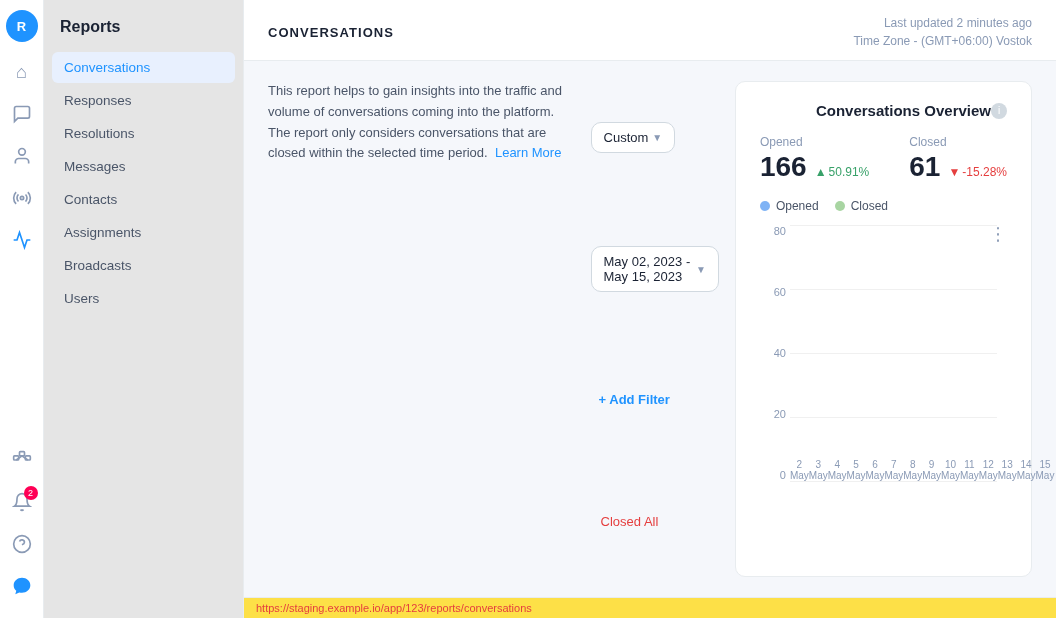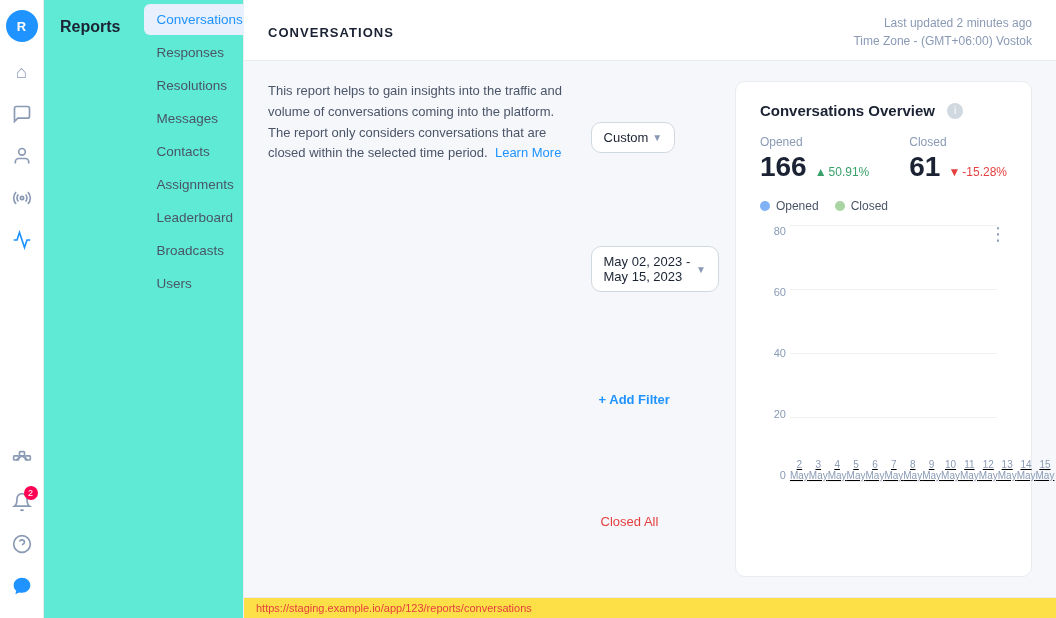--- a/index.html
+++ b/index.html
@@ -34,24 +34,24 @@
     .notif-badge {
       position: absolute; top: 2px; right: 2px;
       background: #f05; color: #fff; font-size: 9px;
       width: 14px; height: 14px; border-radius: 50%;
       display: flex; align-items: center; justify-content: center;
     }
 
     
     .sidebar {
       width: 200px;
-      background: #5eead4;
+      background: #e5e5e5;
       border-right: 1px solid #e8ecef;
       display: flex;
-      flex-direction: row;
+      flex-direction: column;
       padding: 0;
     }
     .sidebar-title {
       font-size: 16px; font-weight: 700; color: #1a2233;
       padding: 18px 16px 12px;
     }
     .sidebar-nav { display: flex; flex-direction: column; gap: 2px; padding: 4px 8px; }
     .sidebar-item {
       padding: 8px 12px; border-radius: 6px;
       cursor: pointer; color: #4a5568; font-size: 13.5px;
@@ -110,21 +110,21 @@
     .clear-all-btn {
       color: #e53e3e; font-size: 13px; cursor: pointer;
       padding: 7px 8px; margin-left: 2px;
     }
 
     .card {
       background: #fff; border-radius: 10px;
       border: 1px solid #e8ecef; padding: 20px 24px;
     }
     .card-header {
-      display: flex; align-items: center; gap: 12px; margin-bottom: 16px;
+      display: flex; align-items: center; gap: 0; margin-bottom: 16px; justify-content: flex-end;
     }
     .card-title { font-size: 15px; font-weight: 600; color: #1a2233; }
     .info-icon {
       width: 16px; height: 16px; border-radius: 50%;
       background: #d1d9e0; display: flex; align-items: center; justify-content: center;
       font-size: 10px; color: #fff; cursor: pointer;
     }
 
     .stats-row { display: flex; gap: 40px; margin-bottom: 16px; }
     .stat-item { display: flex; flex-direction: column; gap: 2px; }
@@ -143,21 +143,21 @@
     .y-axis { position: absolute; left: 0; top: 0; bottom: 24px; display: flex; flex-direction: column; justify-content: space-between; }
     .y-label { font-size: 11px; color: #8a9ab5; text-align: right; width: 26px; }
     .chart-inner { position: absolute; left: 30px; right: 10px; top: 0; bottom: 24px; }
     .grid-lines { position: absolute; left: 0; right: 0; top: 0; bottom: 0; }
     .grid-line { position: absolute; left: 0; right: 0; border-top: 1px solid #f0f0f0; }
     .bars-container { position: absolute; left: 0; right: 0; top: 0; bottom: 0; display: flex; align-items: flex-end; }
     .bar-group { flex: 1; display: flex; align-items: flex-end; justify-content: center; gap: 2px; }
     .bar { width: 10px; border-radius: 2px 2px 0 0; }
     .bar.opened { background: #7fb3f5; }
     .bar.closed { background: #a8d5a2; }
-    .x-labels { position: absolute; bottom: 0; left: 0; right: 0; display: flex; text-decoration: underline; }
+    .x-labels { position: absolute; bottom: 0; left: 0; right: 0; display: flex; }
     .x-label { flex: 1; text-align: center; font-size: 10px; color: #8a9ab5; }
 
     .more-btn {
       position: absolute; top: 0; right: 0;
       color: #8a9ab5; cursor: pointer; font-size: 18px; line-height: 1;
     }
 
     
     .status-bar {
       background: #fde047; border-top: 1px solid #e8ecef;
@@ -230,21 +230,20 @@
 
 <div class="sidebar">
   <div class="sidebar-title">Reports</div>
   <nav class="sidebar-nav">
     <div class="sidebar-item active">Conversations</div>
     <div class="sidebar-item">Responses</div>
     <div class="sidebar-item">Resolutions</div>
     <div class="sidebar-item">Messages</div>
     <div class="sidebar-item">Contacts</div>
     <div class="sidebar-item">Assignments</div>
-    <div class="sidebar-item">Leaderboard</div>
     <div class="sidebar-item">Broadcasts</div>
     <div class="sidebar-item">Users</div>
   </nav>
 </div>
 
 <div class="main">
   <div class="top-bar">
     <div class="page-title">CONVERSATIONS</div>
     <div class="last-updated">
       <div>Last updated 2 minutes ago</div>

